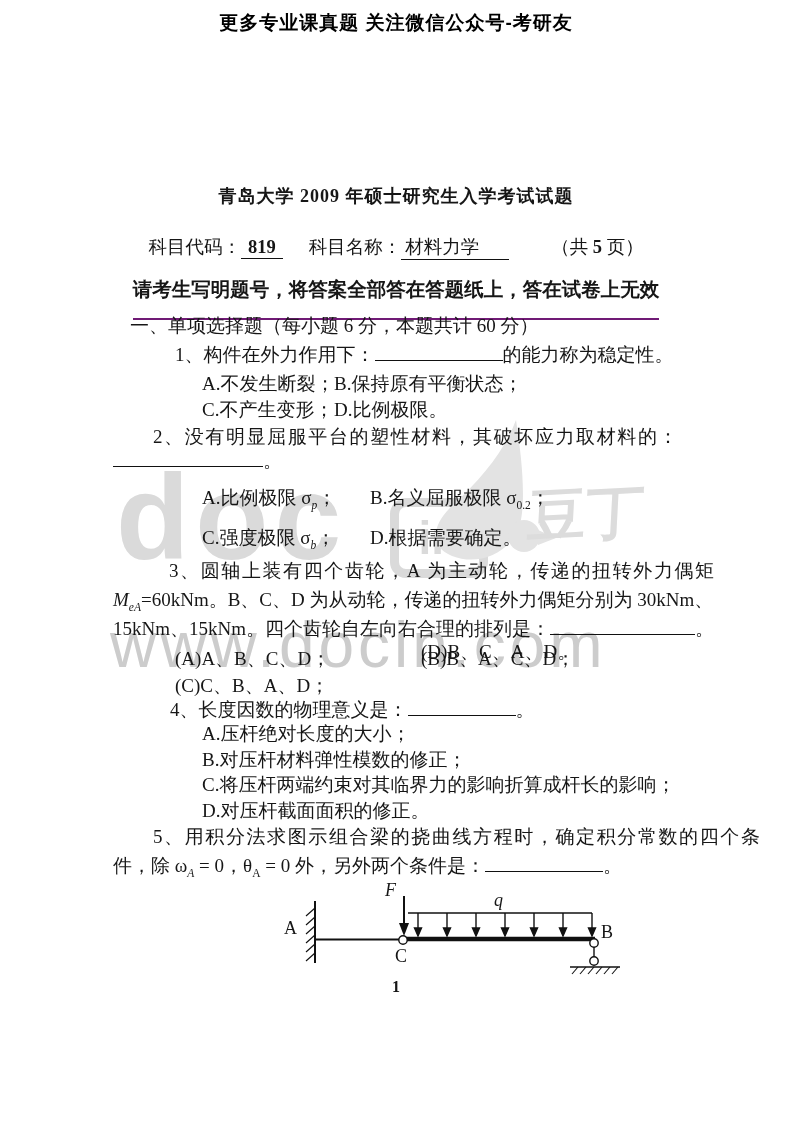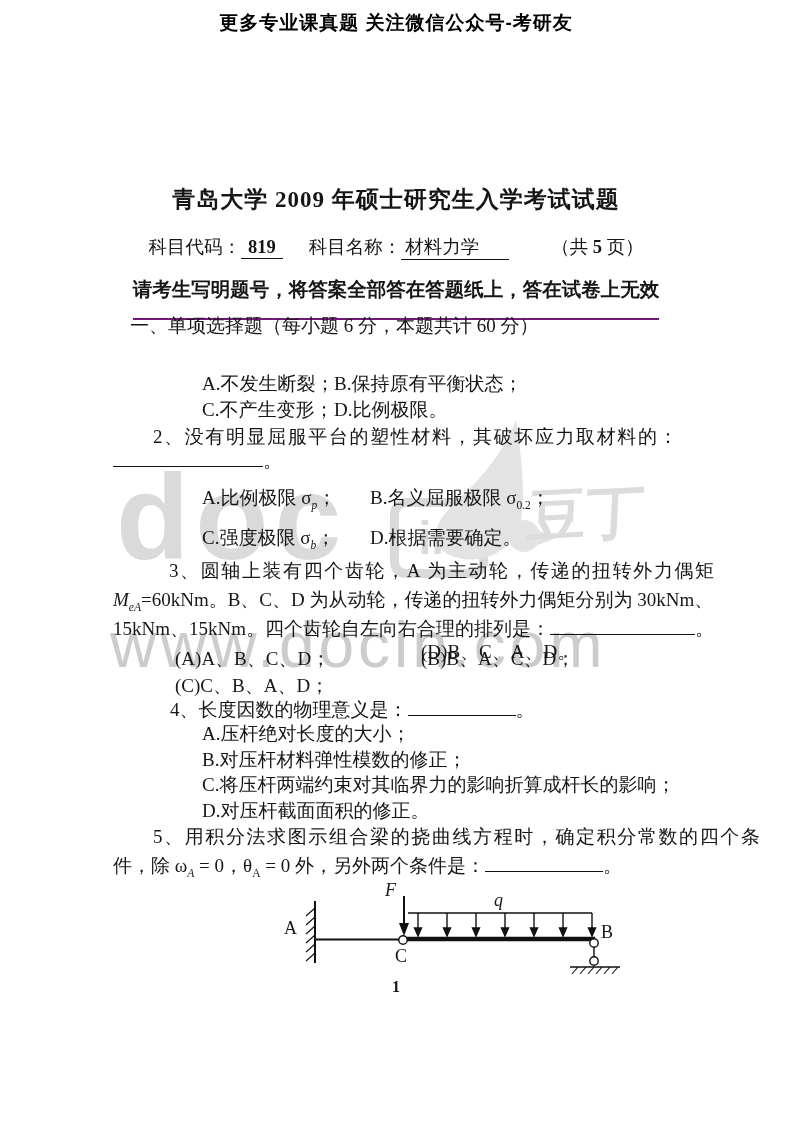--- a/index.html
+++ b/index.html
@@ -12,21 +12,21 @@
   .wm-inbox{left:390px;top:498px;width:80px;height:62px;border:9px solid #dadada;border-radius:16px;
             display:flex;align-items:center;justify-content:center;
             font:bold 46px "Liberation Sans","DejaVu Sans",sans-serif;color:#dadada;}
   .wm-cn{left:528px;top:476px;font:bold 58px "Liberation Serif",serif;color:#dcdcdc;transform:skewX(-6deg) rotate(-3deg);}
   .wm-url{left:110px;top:608px;font:64px "Liberation Sans","DejaVu Sans",sans-serif;letter-spacing:4px;color:#cccccc;}
   .wm-bird{left:408px;top:418px;}
   
   .content{position:absolute;inset:0;z-index:1;}
   .promo{left:0;right:0;top:10px;text-align:center;
          font:bold 19px "Liberation Sans","DejaVu Sans",sans-serif;letter-spacing:1px;}
-  .title{left:0;right:0;top:184px;text-align:center;font-weight:bold;font-size:23px;letter-spacing:1px;}
+  .title{left:0;right:0;top:184px;text-align:center;font-weight:bold;font-size:18px;letter-spacing:1px;}
   .subject{left:0;right:0;top:234px;text-align:center;font-size:18.5px;}
   .u-code{display:inline-block;border-bottom:1.6px solid #111;padding:0 7px;font-weight:bold;}
   .u-name{display:inline-block;border-bottom:1.6px solid #111;padding:0 30px 0 4px;}
   .gap1{display:inline-block;width:26px;}
   .gap2{display:inline-block;width:42px;}
   .notice{left:0;right:0;top:276px;text-align:center;font-size:19.5px;font-weight:bold;}
   .notice span{border-bottom:2px solid #701a75;padding-bottom:18px;text-align:center;}
   .line{font-size:19px;}
   .wide1{letter-spacing:1.6px;}
   .blank{display:inline-block;border-bottom:1.6px solid #111;height:0.95em;vertical-align:baseline;}
@@ -63,20 +63,23 @@
     <div class="abs subject">
       <span>科目代码：</span><span class="u-code">819</span><span class="gap1"></span><span>科目名称：</span><span class="u-name">材料力学</span><span class="gap2"></span><span>（共 </span><b>5</b><span> 页）</span>
     </div>
 
     <div class="abs notice">
       <span>请考生写明题号，将答案全部答在答题纸上，答在试卷上无效</span>
     </div>
 
     <div class="abs line" style="left:130px;top:313px;">一、单项选择题（每小题 6 分，本题共计 60 分）</div>
 
+    <div class="abs line" style="left:175px;top:342px;">
+      <span>1、构件在外力作用下：</span><span class="blank" style="width:128px;"></span><span>的能力称为稳定性。</span>
+    </div>
     <div class="abs line" style="left:202px;top:371px;">A.不发生断裂；</div>
     <div class="abs line" style="left:334px;top:371px;">B.保持原有平衡状态；</div>
     <div class="abs line" style="left:202px;top:397px;">C.不产生变形；</div>
     <div class="abs line" style="left:334px;top:397px;">D.比例极限。</div>
 
     <div class="abs line wide1" style="left:153px;top:424px;">2、没有明显屈服平台的塑性材料，其破坏应力取材料的：</div>
     <div class="abs line" style="left:113px;top:448px;">
       <span class="blank" style="width:150px;"></span><span>。</span>
     </div>
     <div class="abs line" style="left:202px;top:485px;">

